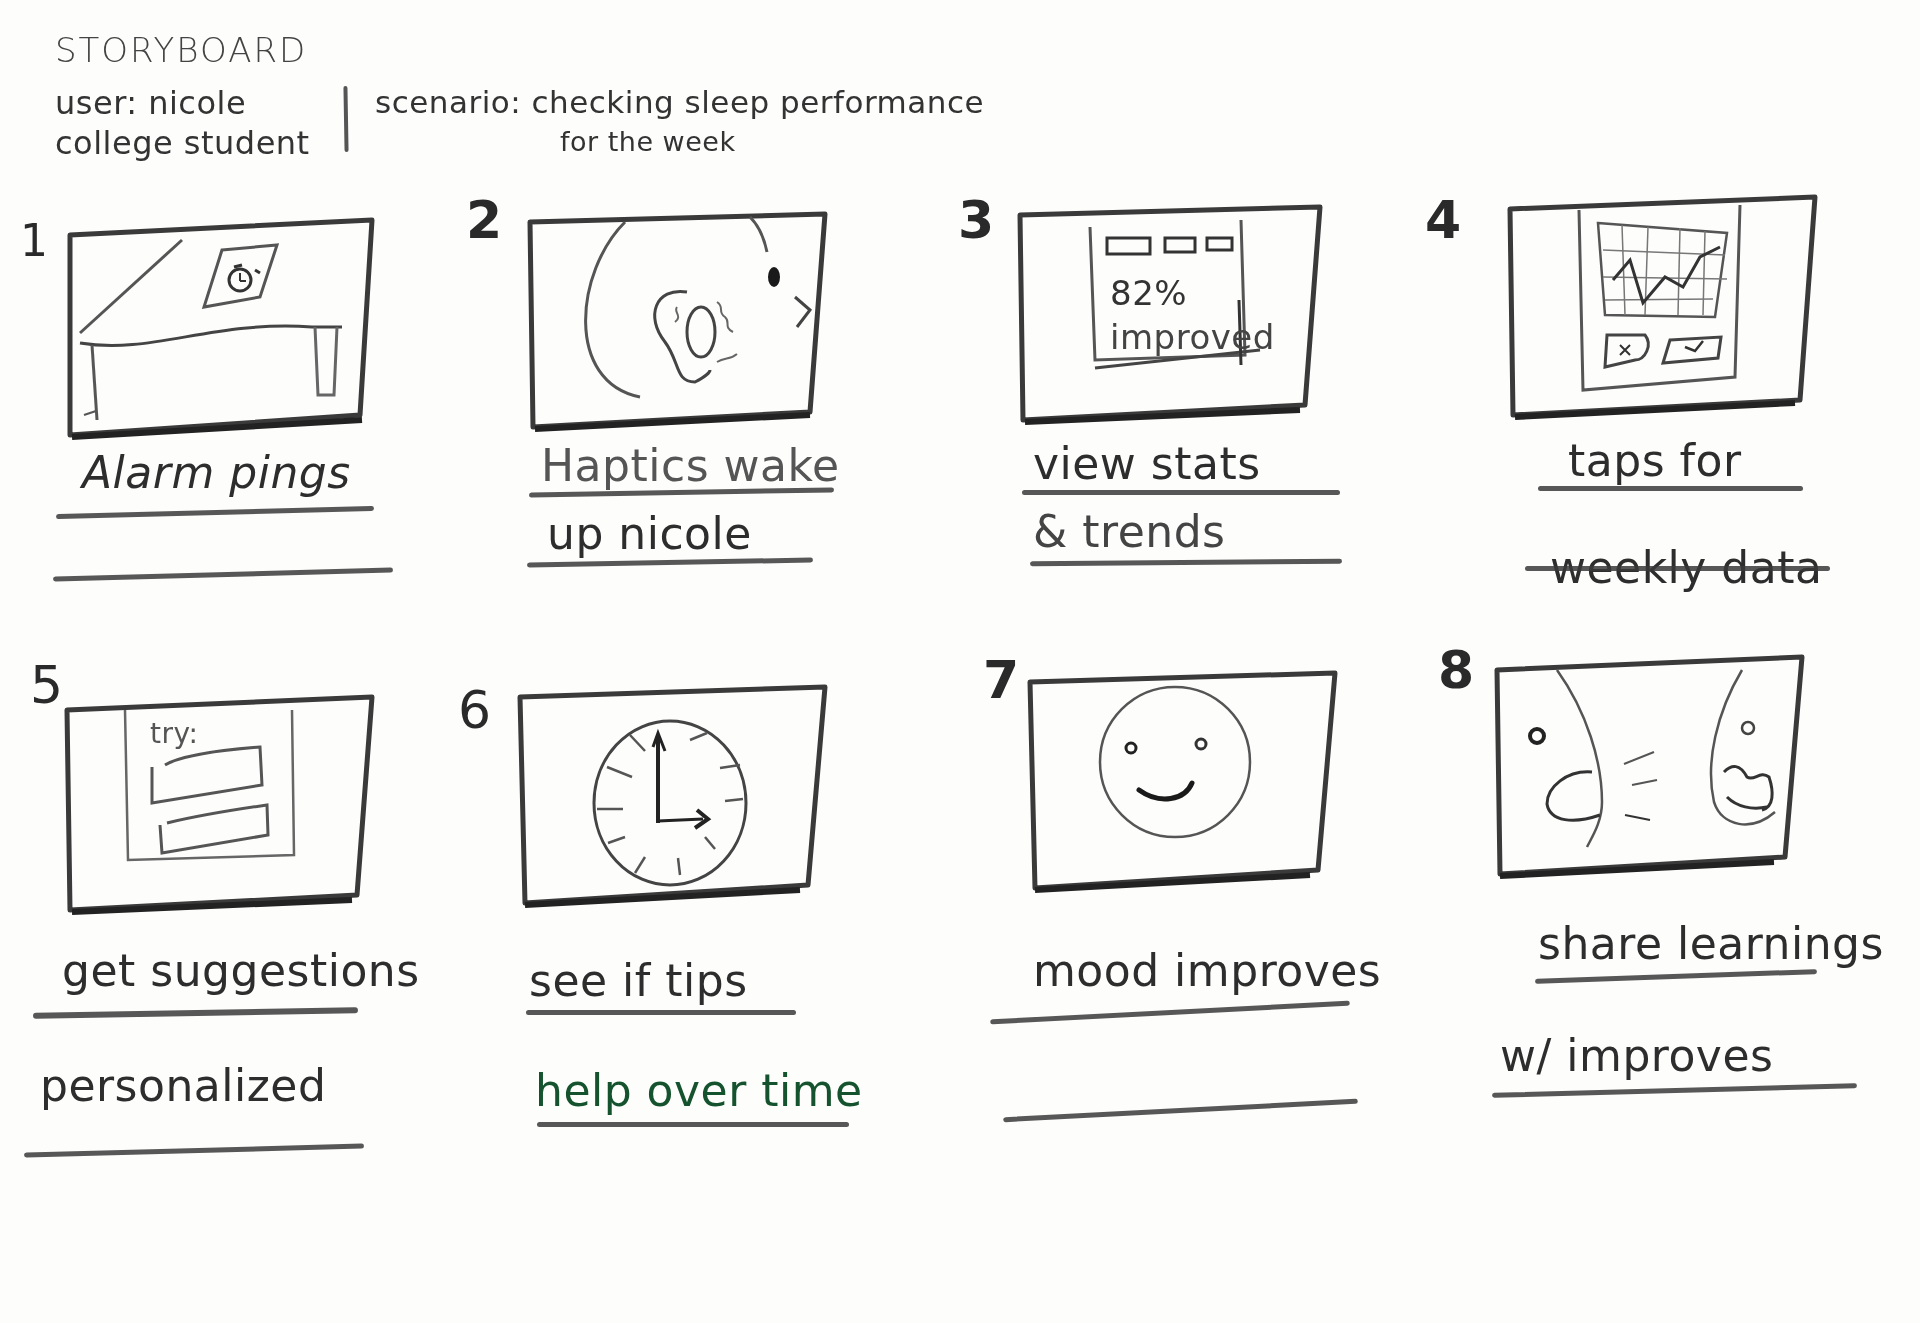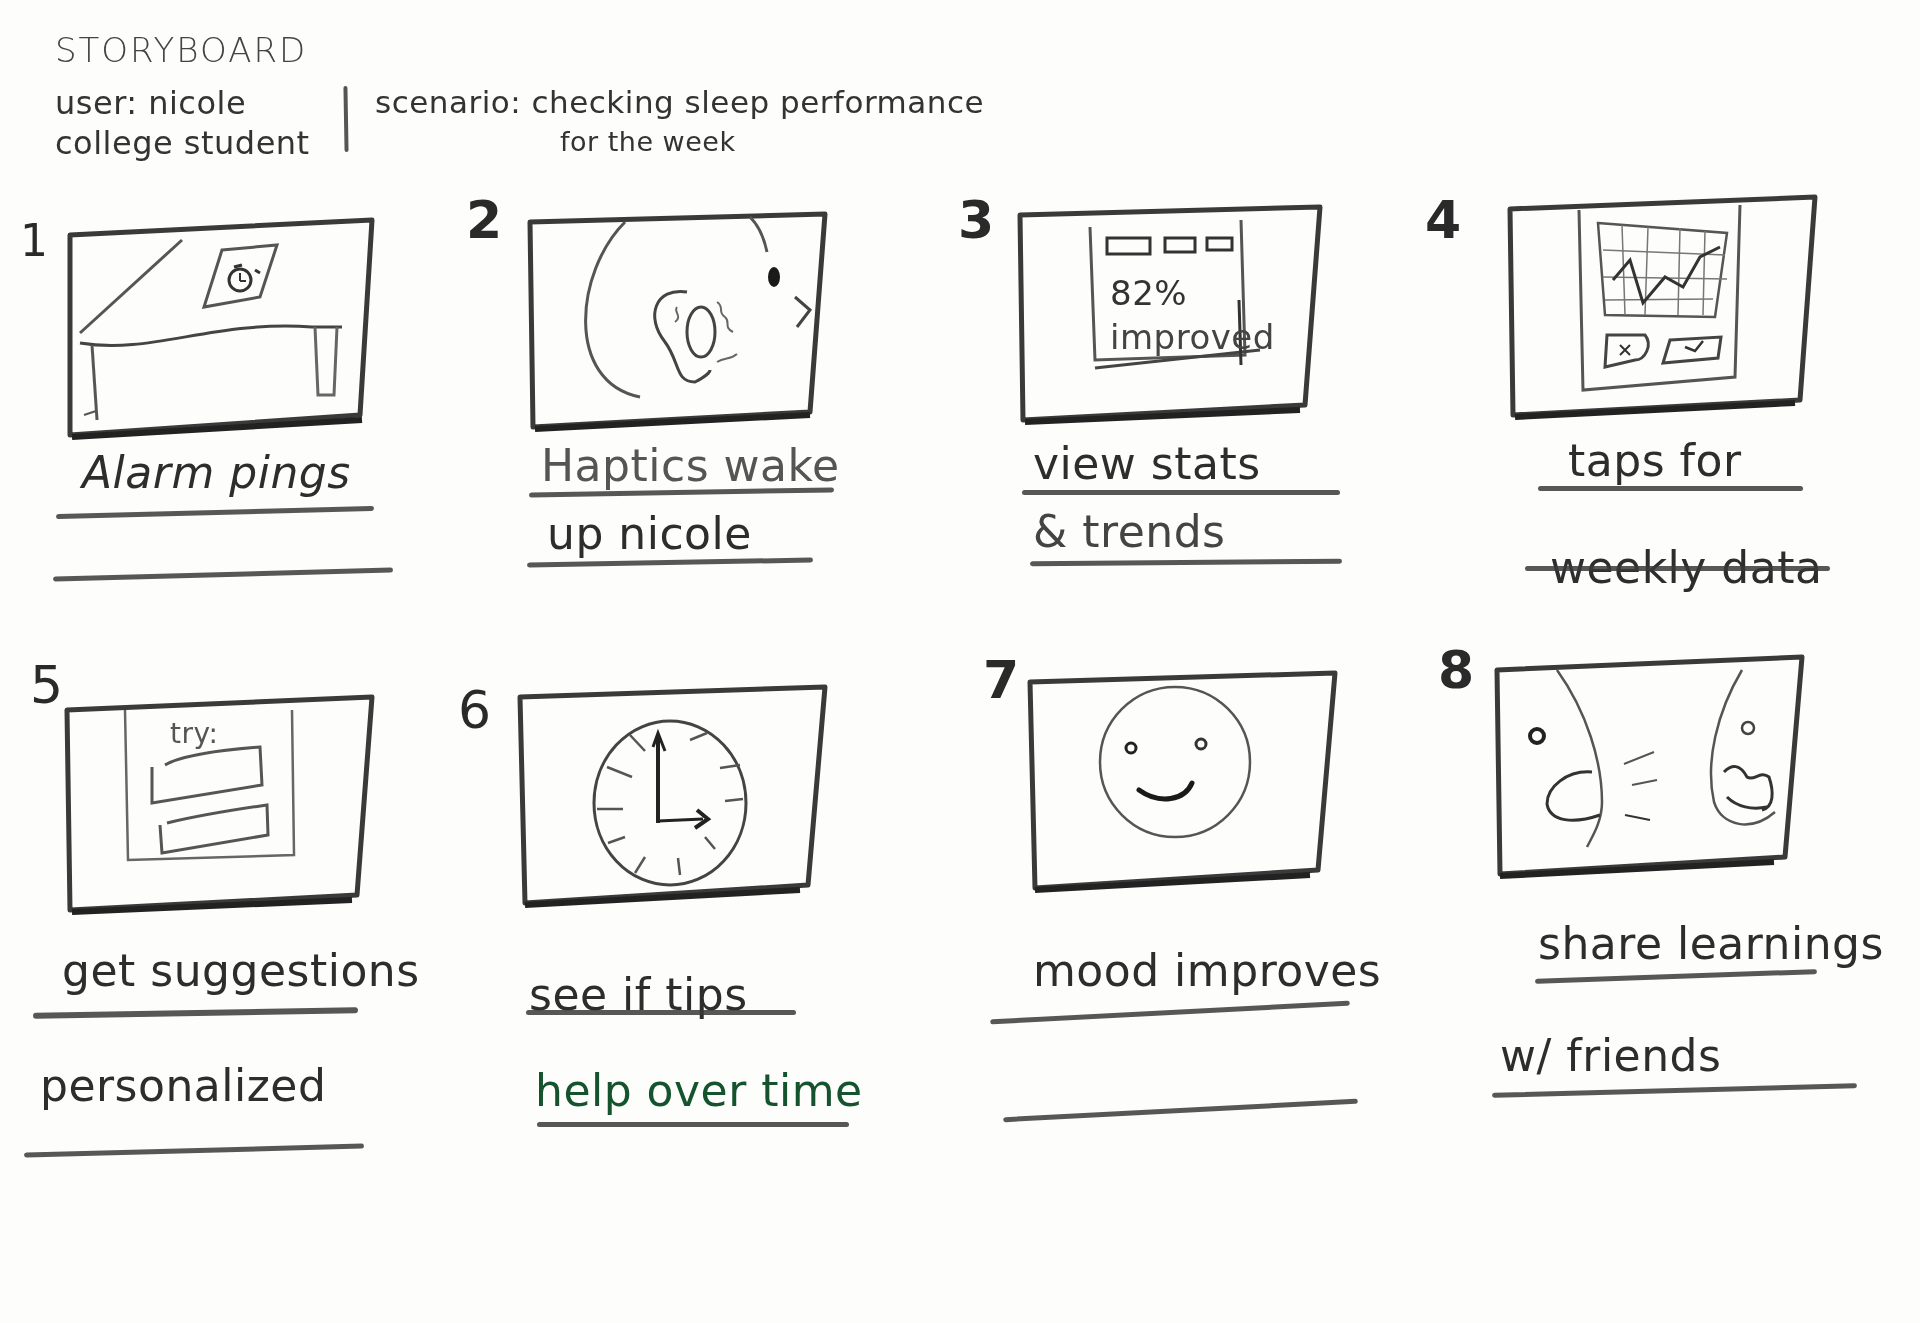--- a/index.html
+++ b/index.html
@@ -134,21 +134,21 @@
 
 <div class="abs hand num" style="left:30px;top:655px;font-weight:normal;">5</div>
 <div class="frame" style="left:62px;top:695px;width:320px;height:230px;">
   <svg width="320" height="230">
     <path d="M5,15 L310,2 L295,200 L8,215 Z" fill="none" stroke="#3a3a3a" stroke-width="5" stroke-linejoin="round"></path>
     <line x1="10" y1="217" x2="290" y2="205" stroke="#222" stroke-width="6"></line>
     <path d="M63,15 L66,165 L232,160 L230,15" fill="none" stroke="#666" stroke-width="2.5"></path>
     <path d="M103,70 C120,60 160,55 198,52 L200,90 L90,108 L90,72" fill="none" stroke="#555" stroke-width="3"></path>
     <path d="M105,128 C130,122 170,115 205,110 L206,140 L100,158 L98,130" fill="none" stroke="#555" stroke-width="3"></path>
   </svg>
-  <div class="abs hand" style="left:88px;top:22px;font-size:28px;color:#555;margin-left:20px;">try:</div>
+  <div class="abs hand" style="left:88px;top:22px;font-size:28px;color:#555;">try:</div>
 </div>
 <div class="abs hand cap" style="left:62px;top:945px;">get suggestions</div>
 <div class="line" style="left:33px;top:1010px;width:325px;height:6px;transform:rotate(-1deg);"></div>
 <div class="abs hand cap" style="left:40px;top:1060px;">personalized</div>
 <div class="line" style="left:24px;top:1148px;width:340px;transform:rotate(-1.5deg);"></div>
 
 <div class="abs hand num" style="left:458px;top:680px;font-weight:normal;">6</div>
 <div class="frame" style="left:515px;top:685px;width:320px;height:225px;">
   <svg width="320" height="225">
     <path d="M5,12 L310,2 L293,200 L10,218 Z" fill="none" stroke="#3a3a3a" stroke-width="5" stroke-linejoin="round"></path>
@@ -165,21 +165,21 @@
       <line x1="210" y1="116" x2="228" y2="114"></line>
       <line x1="190" y1="152" x2="200" y2="164"></line>
       <line x1="163" y1="173" x2="165" y2="190"></line>
       <line x1="130" y1="172" x2="120" y2="188"></line>
       <line x1="93" y1="158" x2="110" y2="152"></line>
       <line x1="82" y1="124" x2="108" y2="124"></line>
       <line x1="92" y1="82" x2="117" y2="92"></line>
     </g>
   </svg>
 </div>
-<div class="abs hand cap" style="left:529px;top:955px;margin-top:14px;">see if tips</div>
+<div class="abs hand cap" style="left:529px;top:955px;">see if tips</div>
 <div class="line" style="left:526px;top:1010px;width:270px;"></div>
 <div class="abs hand cap" style="left:535px;top:1065px;color:#14532d;">help over time</div>
 <div class="line" style="left:537px;top:1122px;width:312px;"></div>
 
 <div class="abs hand num" style="left:983px;top:650px;">7</div>
 <div class="frame" style="left:1025px;top:670px;width:320px;height:225px;">
   <svg width="320" height="225">
     <path d="M5,12 L310,3 L293,200 L10,218 Z" fill="none" stroke="#3a3a3a" stroke-width="5" stroke-linejoin="round"></path>
     <line x1="10" y1="220" x2="285" y2="205" stroke="#222" stroke-width="6"></line>
     <ellipse cx="150" cy="92" rx="75" ry="75" fill="none" stroke="#555" stroke-width="2.5"></ellipse>
@@ -204,14 +204,14 @@
     <line x1="140" y1="133" x2="165" y2="128" stroke="#555" stroke-width="2"></line>
     <line x1="133" y1="163" x2="158" y2="168" stroke="#333" stroke-width="2"></line>
     <path d="M250,18 C225,60 213,110 222,150 C230,175 260,180 283,160" fill="none" stroke="#555" stroke-width="2.5"></path>
     <circle cx="256" cy="76" r="6" fill="none" stroke="#444" stroke-width="2.5"></circle>
     <path d="M232,120 C240,112 248,112 255,125 C262,130 268,118 277,125 C282,140 282,155 270,158" fill="none" stroke="#333" stroke-width="3"></path>
     <path d="M235,145 C245,155 260,158 275,155" fill="none" stroke="#333" stroke-width="3"></path>
   </svg>
 </div>
 <div class="abs hand cap" style="left:1538px;top:918px;">share learnings</div>
 <div class="line" style="left:1535px;top:974px;width:282px;transform:rotate(-2deg);"></div>
-<div class="abs hand cap" style="left:1500px;top:1030px;">w/ friends</div>
+<div class="abs hand cap" style="left:1500px;top:1030px;">w/ improves</div>
 <div class="line" style="left:1492px;top:1088px;width:365px;transform:rotate(-1.5deg);"></div>
 
 </body></html>

